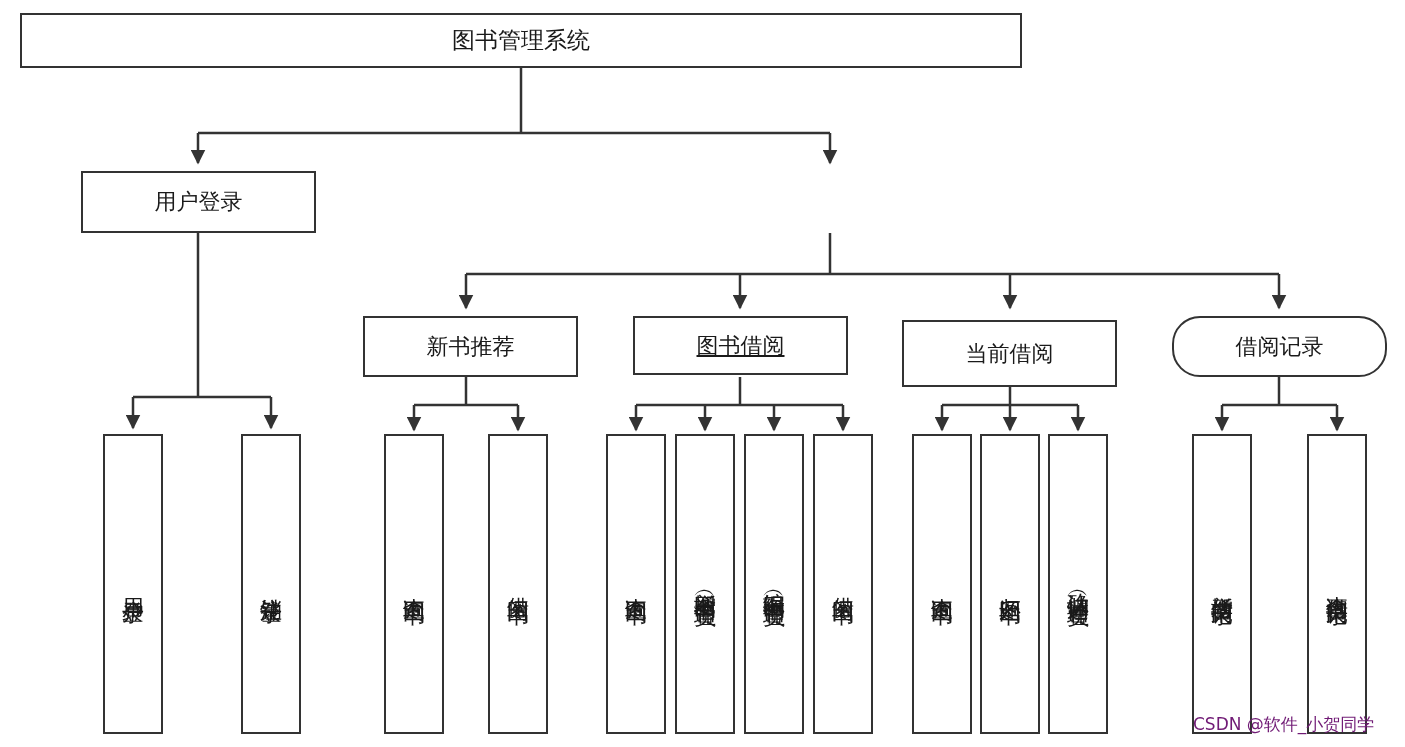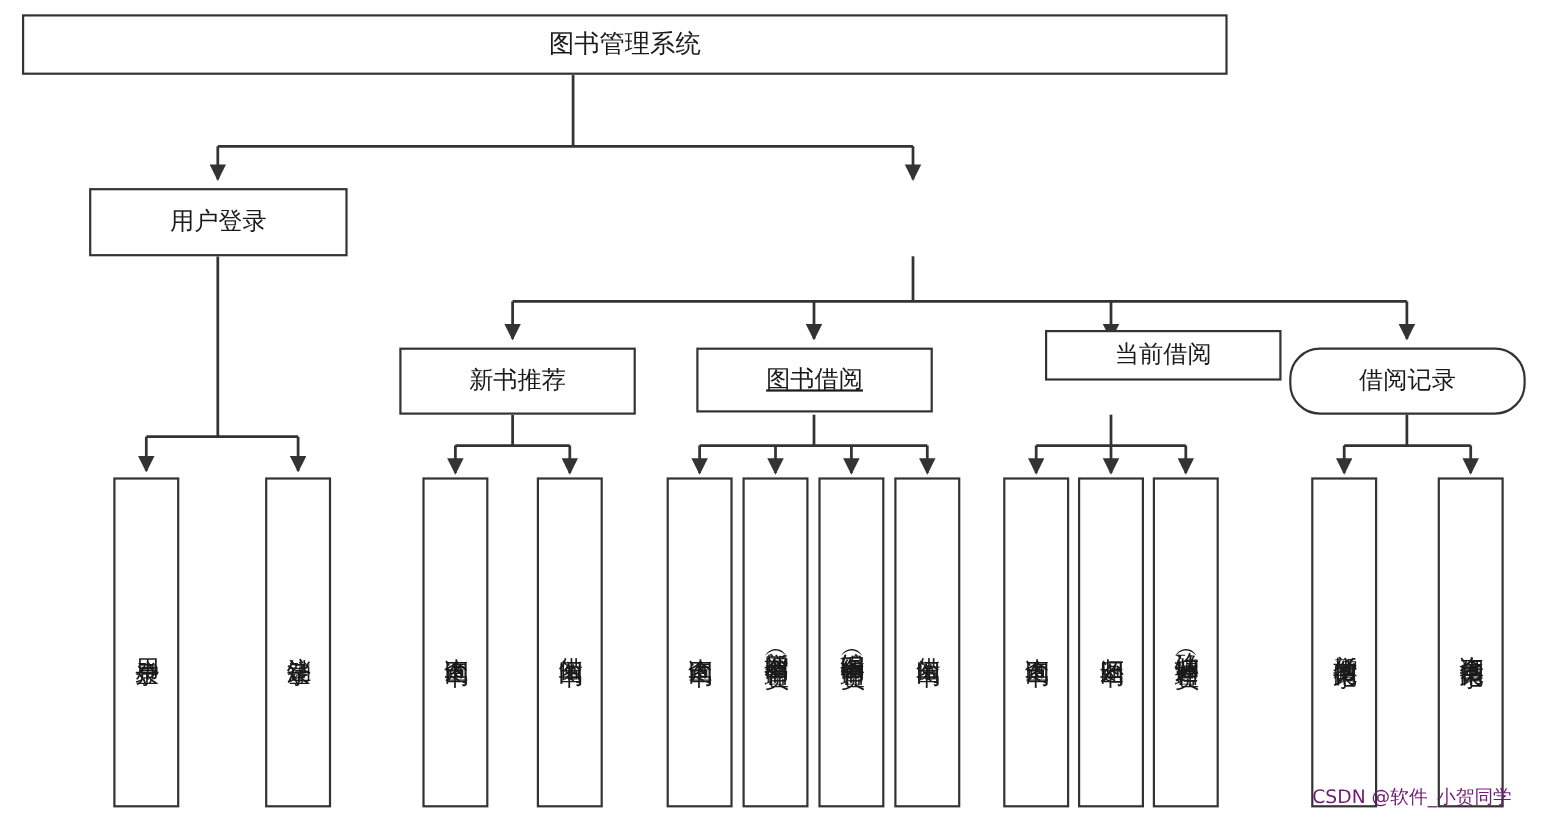--- a/index.html
+++ b/index.html
@@ -119,35 +119,35 @@
       <path d="M 1010 405 L 1010 430" marker-end="url(#arrow)"></path>
       <path d="M 1078 405 L 1078 430" marker-end="url(#arrow)"></path>
 
       <path d="M 1279 377 L 1279 405"></path>
       <path d="M 1222 405 L 1337 405"></path>
       <path d="M 1222 405 L 1222 430" marker-end="url(#arrow)"></path>
       <path d="M 1337 405 L 1337 430" marker-end="url(#arrow)"></path>
     </g>
   </svg>
 
-  <div class="node root" style="left:20px; top:13px; width:1096px; height:55px;">
+  <div class="node root" style="left:20px; top:13px; width:1002px; height:55px;">
     <span>图书管理系统</span>
   </div>
 
   <div class="node lvl2" style="left:81px; top:171px; width:235px; height:62px;">
     <span>用户登录</span>
   </div>
 
   <div class="node lvl3" style="left:363px; top:316px; width:215px; height:61px;">
     <span>新书推荐</span>
   </div>
   <div class="node lvl3" style="left:633px; top:316px; width:215px; height:59px;text-decoration:underline;">
     <span>图书借阅</span>
   </div>
-  <div class="node lvl3" style="left:902px; top:300px; width:215px; height:46px;margin-left:48px;">
+  <div class="node lvl3" style="left:902px; top:320px; width:215px; height:67px;">
     <span>当前借阅</span>
   </div>
   <div class="node lvl3" style="left:1172px; top:316px; width:215px; height:61px;border-radius:28px;">
     <span>借阅记录</span>
   </div>
 
   <div class="node leaf" style="left:103px; top:434px; width:60px; height:300px;">
     <span class="vtext">用户登录</span>
   </div>
   <div class="node leaf" style="left:241px; top:434px; width:60px; height:300px;">

